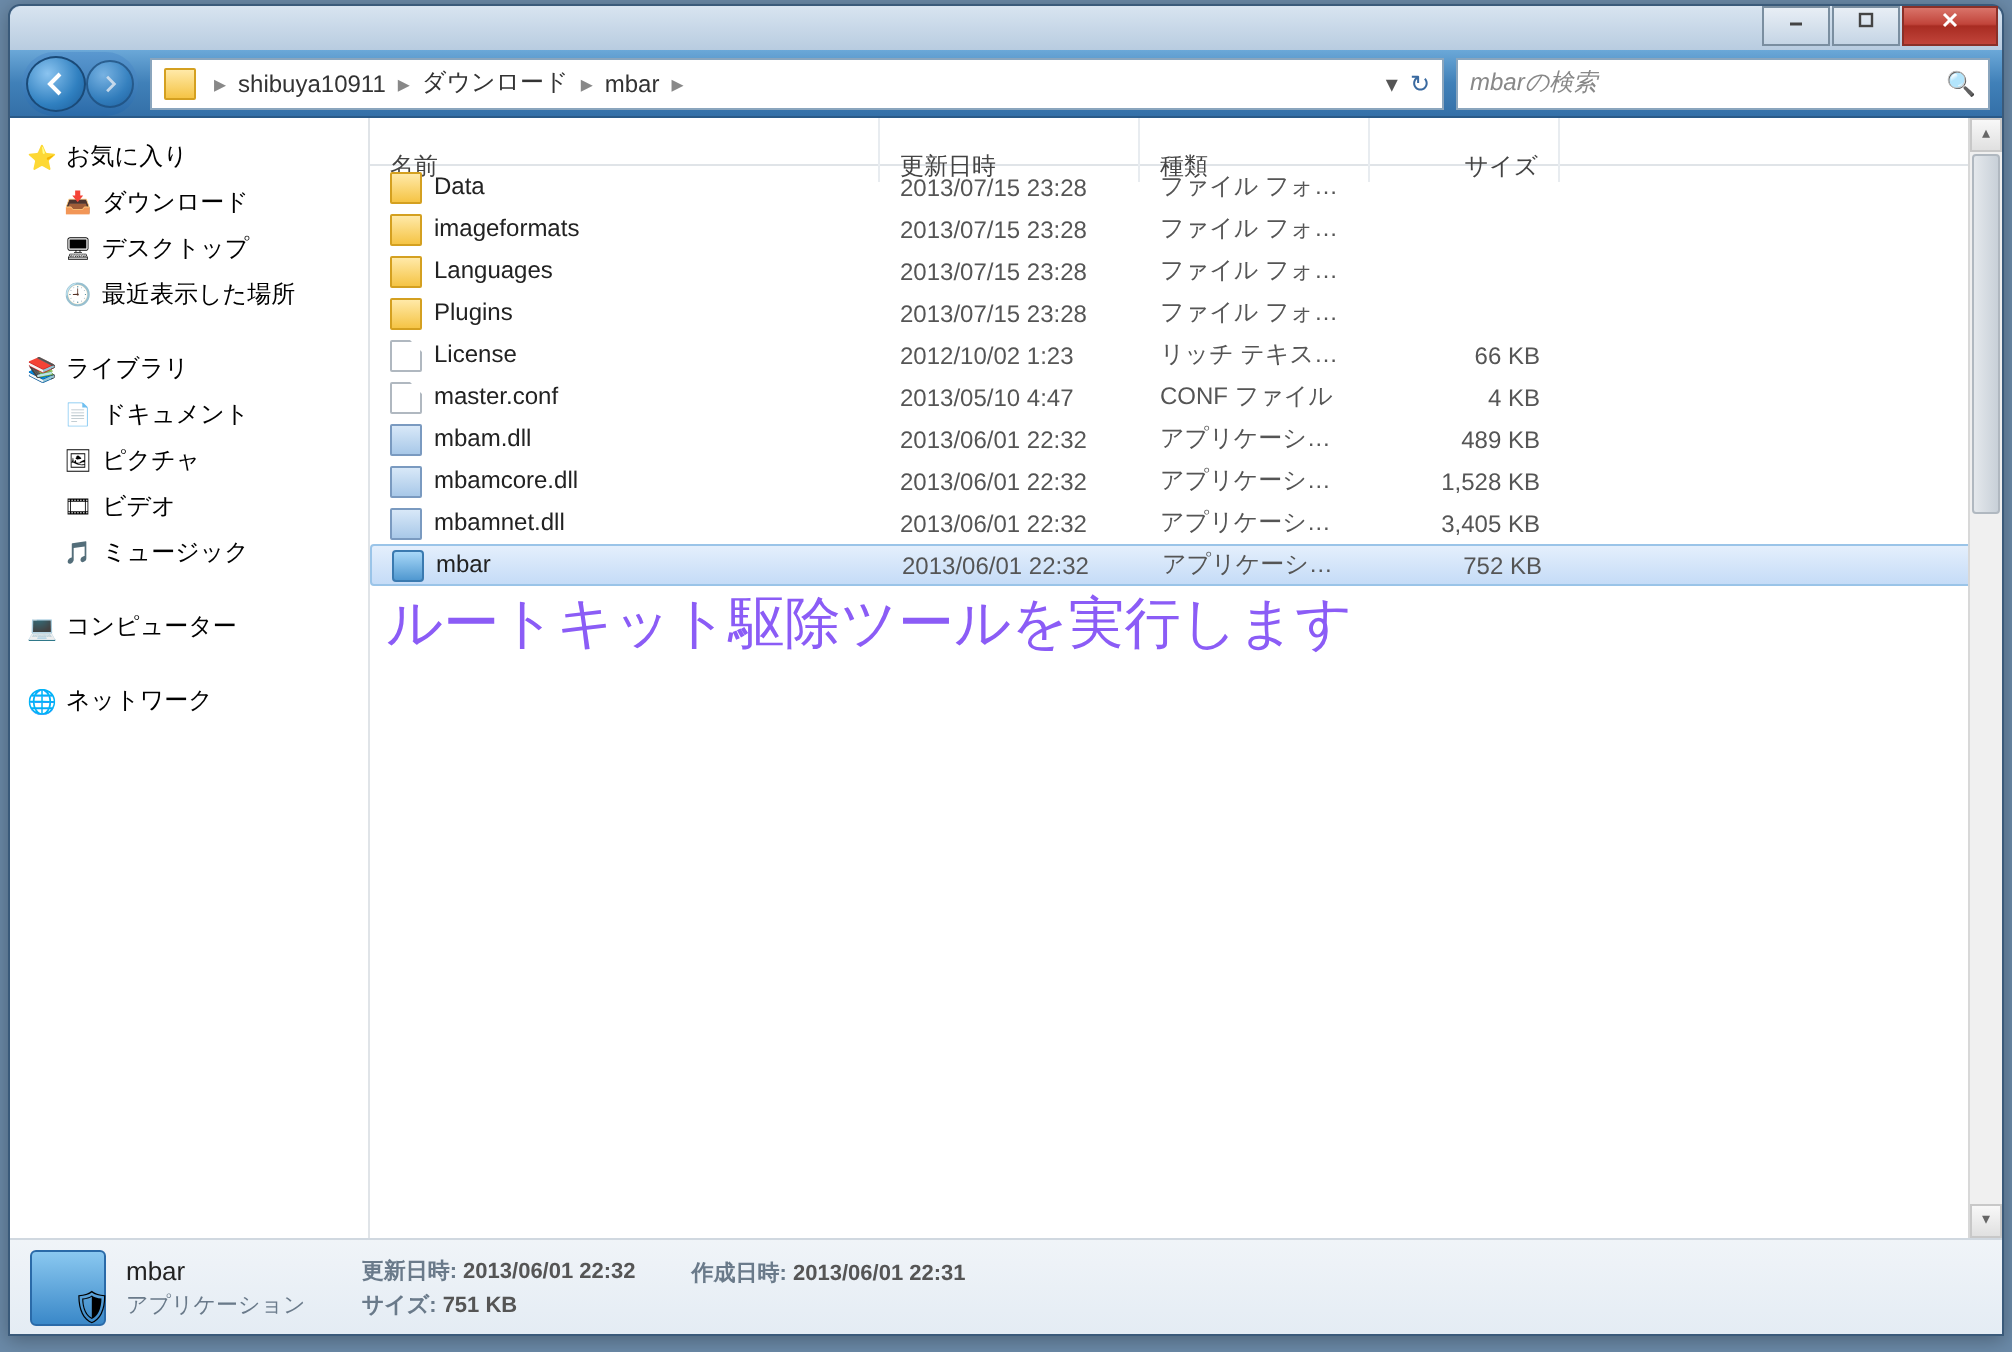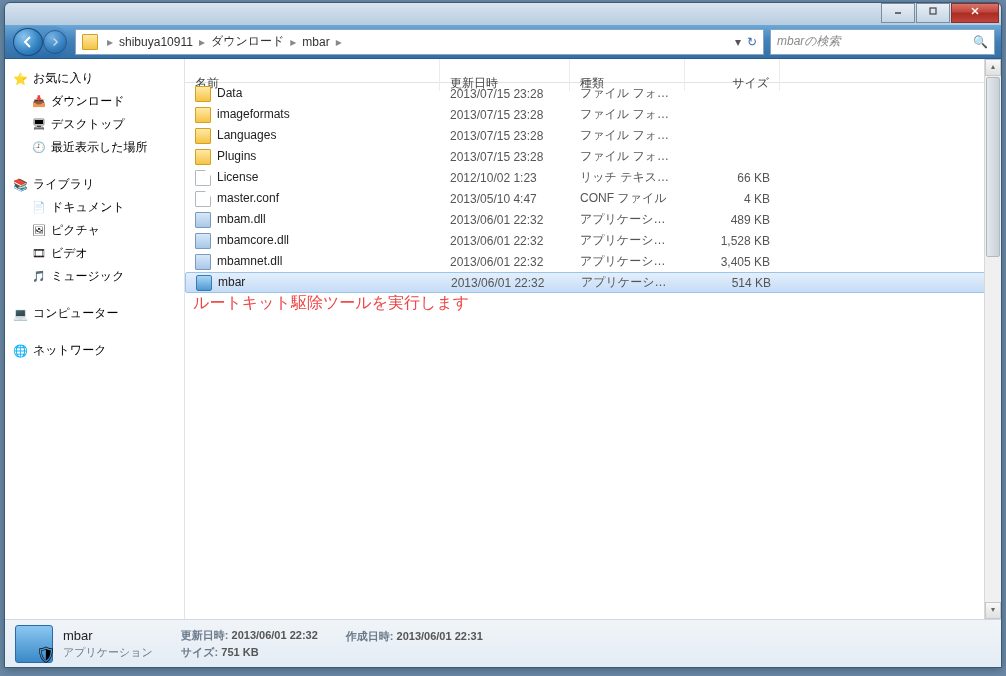--- a/index.html
+++ b/index.html
@@ -13,21 +13,21 @@
 .title-btn svg { width: 10px; height: 10px; }
 
 .addressbar { height: 34px; background: linear-gradient(to bottom, #6ba8d8, #4080b8 50%, #3470a8); display: flex; align-items: center; padding: 4px 6px; gap: 6px; border-bottom: 1px solid #2a5a88; }
 .nav-chip { display: flex; align-items: center; background: linear-gradient(to bottom, #5a98d0, #2a6aa8); border-radius: 24px; padding: 2px; }
 .nav-btn { width: 30px; height: 28px; border-radius: 50%; border: 1px solid #1a4a78; background: radial-gradient(circle at 35% 30%, #8bc4f0, #3080c0 60%, #1a5a98); cursor: pointer; color: #fff; display: flex; align-items: center; justify-content: center; }
 .nav-btn.fwd { width: 24px; height: 24px; opacity: 0.7; }
 .breadcrumb-bar { flex: 1; height: 26px; background: #fff; border: 1px solid #8aa5bd; display: flex; align-items: center; padding: 0 2px; font-size: 12px; color: #333; }
 .bc-item { padding: 0 4px; cursor: pointer; }
 .bc-sep { color: #888; padding: 0 2px; }
 .addr-right { display: flex; align-items: center; margin-left: auto; padding: 0 4px; gap: 6px; }
-.search-bar { width: 225px; height: 26px; background: #fff; border: 1px solid #8aa5bd; display: flex; align-items: center; padding: 0 6px; font-size: 12px; color: #888; font-style: italic; }
+.search-bar { width: 267px; height: 26px; background: #fff; border: 1px solid #8aa5bd; display: flex; align-items: center; padding: 0 6px; font-size: 12px; color: #888; font-style: italic; }
 .search-bar .mag { margin-left: auto; color: #4a6a8a; font-style: normal; }
 
 .toolbar { height: 32px; background: linear-gradient(to bottom, #f5f8fb, #e0e8f0); border-bottom: 1px solid #c0c8d0; display: flex; align-items: center; padding: 0 10px; gap: 18px; font-size: 12px; color: #1a2a4a; }
 .tb-item { cursor: pointer; display: flex; align-items: center; gap: 3px; }
 .tb-drop::after { content: "▾"; font-size: 8px; margin-left: 2px; color: #555; }
 .tb-right { margin-left: auto; display: flex; gap: 8px; align-items: center; }
 .tb-icon { width: 20px; height: 20px; display: inline-flex; align-items: center; justify-content: center; cursor: pointer; color: #3a5a8a; }
 
 .body { flex: 1; display: flex; background: #fff; overflow: hidden; }
 
@@ -51,21 +51,21 @@
 .row.selected { background: linear-gradient(to bottom, #e4effc, #c5dcf7); border: 1px solid #9ac4e8; border-radius: 2px; box-sizing: border-box; }
 .row .col { padding: 0 10px; white-space: nowrap; overflow: hidden; text-overflow: ellipsis; color: #555; }
 .row .col-name { display: flex; align-items: flex-start; gap: 6px; color: #222; }
 .ficon { width: 16px; height: 16px; display: inline-block; flex-shrink: 0; }
 .ficon.folder { background: linear-gradient(to bottom, #ffe9a8, #f5c445); border-radius: 1px; border: 1px solid #d4a020; }
 .ficon.file { background: #fff; border: 1px solid #b0b8c0; border-radius: 1px; position: relative; }
 .ficon.file::before { content: ""; position: absolute; top: -1px; right: -1px; border: 3px solid transparent; border-top-color: #fff; border-right-color: #fff; }
 .ficon.dll { background: linear-gradient(to bottom, #d8e8f8, #a8c8e8); border: 1px solid #7a9ac0; border-radius: 1px; }
 .ficon.exe { background: linear-gradient(to bottom, #a8d8f8, #5098d0); border: 1px solid #3a7ab0; border-radius: 2px; }
 
-.overlay-text { position: absolute; top: 234px; left: 8px; font-size: 16px; color: #ef4444; font-weight: normal; text-align: center; }
+.overlay-text { position: absolute; top: 234px; left: 8px; font-size: 28px; color: #8b5cf6; font-weight: normal; text-align: center; }
 
 .details { height: 48px; border-top: 1px solid #d0d8e0; background: linear-gradient(to bottom, #f0f4f8, #e4ecf4); display: flex; align-items: center; padding: 6px 10px; font-size: 12px; gap: 10px; }
 .details .bigicon { width: 38px; height: 38px; background: linear-gradient(to bottom, #8ac8f0, #3a88c8); border-radius: 3px; border: 1px solid #2a6aa8; position: relative; }
 .details .bigicon::after { content: "🛡"; position: absolute; bottom: -2px; right: -4px; font-size: 16px; }
 .details .meta { display: flex; flex-direction: column; gap: 2px; }
 .details .meta-title { font-size: 13px; color: #222; }
 .details .meta-sub { font-size: 11px; color: #6a7a8a; }
 .details .props { display: flex; flex-direction: column; gap: 2px; font-size: 11px; color: #555; margin-left: 18px; font-weight: bold; }
 .details .props .lbl { color: #6a7a8a; }
 
@@ -271,21 +271,21 @@
             <div class="col col-type">アプリケーショ...</div>
             <div class="col col-size">3,405 KB</div>
           </div>
           <div class="row selected">
             <div class="col col-name">
               <span class="ficon exe"></span>
               <span>mbar</span>
             </div>
             <div class="col col-date">2013/06/01 22:32</div>
             <div class="col col-type">アプリケーション</div>
-            <div class="col col-size">514 KB</div>
+            <div class="col col-size">752 KB</div>
           </div>
         </div>
 
       <div class="overlay-text">ルートキット駆除ツールを実行します</div>
 
       <div class="scrollbar-v">
         <div class="sb-btn">▴</div>
         <div class="sb-thumb"></div>
         <div class="sb-btn" style="position:absolute;bottom:0;left:0;right:0">▾</div>
       </div>

